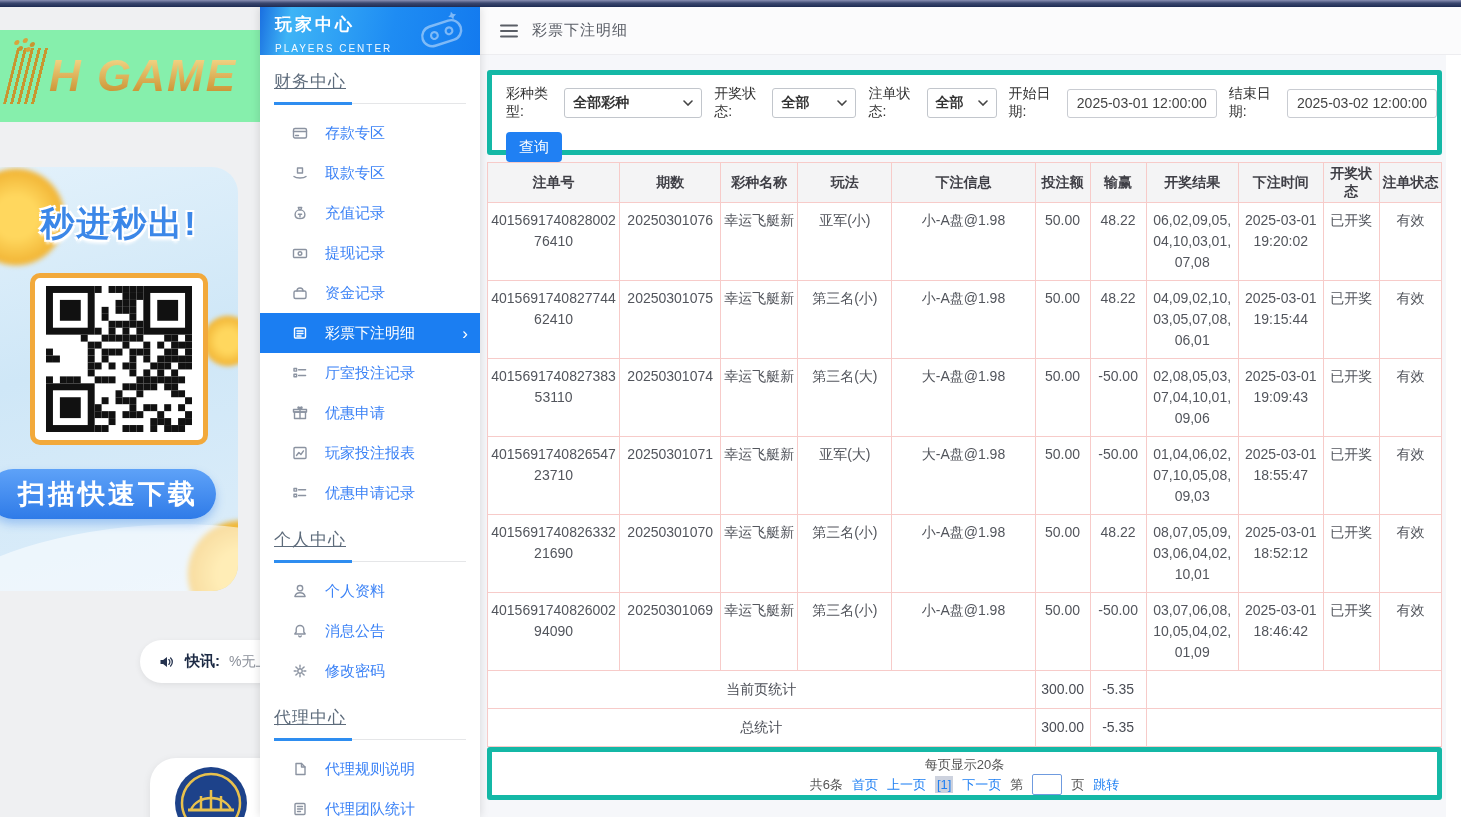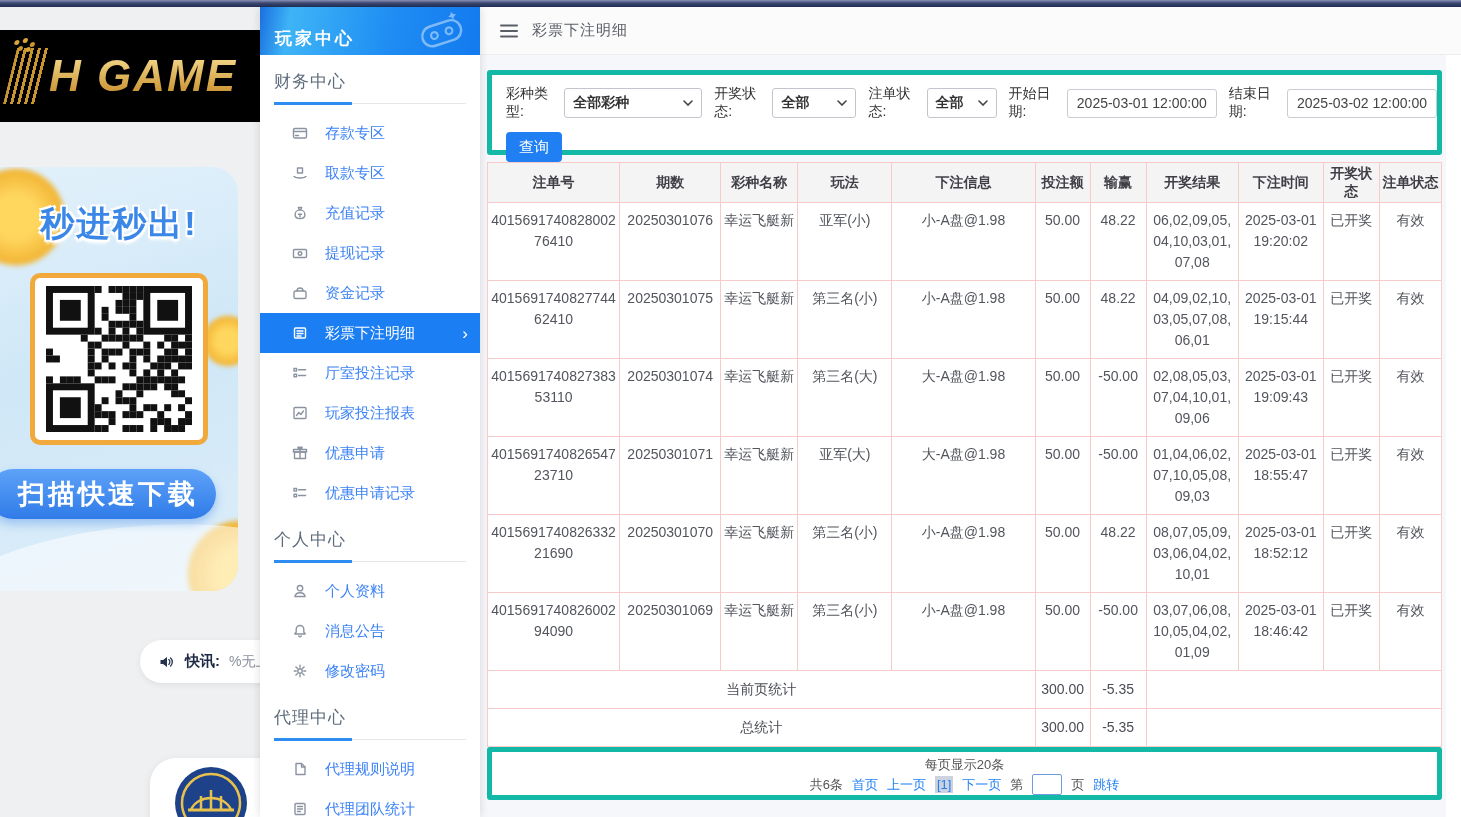--- a/index.html
+++ b/index.html
@@ -7,21 +7,21 @@
   body {
     position: relative; overflow: hidden;
     background:#eef0f2;
     font-family:"Liberation Sans","DejaVu Sans",sans-serif;
   }
   
   .top-strip{position:absolute;left:0;top:0;width:1461px;height:7px;z-index:30;
     background:linear-gradient(180deg,#8a90b4 0%,#3a476f 45%,#1e2b53 100%);}
   
   .left-region{position:absolute;left:0;top:7px;width:260px;bottom:0;background:#eff0f2;z-index:1;}
-  .logo-banner{position:absolute;left:0;top:23px;width:260px;height:92px;background:#000000;
+  .logo-banner{position:absolute;left:0;top:23px;width:260px;height:92px;background:#86efac;
     display:flex;align-items:center;padding-left:10px;overflow:hidden;}
   .logo{display:flex;align-items:center;gap:7px;}
   .logo-bars{width:32px;height:56px;transform:skewX(-14deg);
     background:repeating-linear-gradient(90deg,#c9952f 0 3px,transparent 3px 7px);position:relative;}
   .logo-bars::before{content:'';position:absolute;left:-4px;top:-8px;width:5px;height:5px;border-radius:50%;
     background:#d8a43c;box-shadow:8px -2px 0 #d8a43c,16px 2px 0 #c9952f,5px 6px 0 #c9952f,13px 7px 0 #d8a43c;}
   .logo-text{font-size:44px;font-weight:bold;font-style:italic;letter-spacing:2px;white-space:nowrap;
     background:linear-gradient(180deg,#f4d98b 10%,#c78e2c 90%);
     -webkit-background-clip:text;background-clip:text;color:transparent;-webkit-text-fill-color:transparent;}
   
@@ -47,25 +47,25 @@
   .ticker .t-label{font-size:15px;font-weight:bold;color:#1d2b45;}
   .ticker .t-text{font-size:14px;color:#8a8f99;}
   
   .bottom-card{position:absolute;left:150px;top:751px;width:330px;height:90px;background:#fff;
     border-radius:26px;box-shadow:0 2px 8px rgba(0,0,0,.08);display:flex;align-items:center;gap:22px;padding-left:24px;}
   .team-letter{font-size:23px;font-weight:bold;color:#17233f;}
   
   .sidebar{position:absolute;left:260px;top:7px;width:220px;bottom:0;background:#fff;z-index:10;
     box-shadow:0 0 9px rgba(0,0,0,.14);}
   .sb-header{height:48px;background:linear-gradient(100deg,#1a6fe0 0%,#3eb4f6 14%,#1e8cf3 60%,#137aef 100%);
-    position:relative;color:#fff;padding:20px 0 0 15px;overflow:hidden;}
+    position:relative;color:#fff;padding:6px 0 0 15px;overflow:hidden;}
   .sb-title{font-size:17px;font-weight:bold;letter-spacing:3px;}
   .sb-sub{font-size:10px;letter-spacing:2px;opacity:.95;margin-top:7px;}
   .gamepad{position:absolute;right:16px;top:5px;opacity:.55;transform:rotate(-18deg);}
-  .section-title{font-size:17px;color:#5d6b7b;padding:15px 8px 0 14px;letter-spacing:1px;}
+  .section-title{font-size:17px;color:#5d6b7b;padding:15px 8px 0 14px;letter-spacing:1px;text-decoration:underline;}
   .section-line{position:relative;height:1px;background:#e5e6e8;margin:10px 14px 9px 14px;}
   .section-line::after{content:'';position:absolute;left:0;top:-1px;width:78px;height:3px;background:#2e8df0;}
   .mi{height:40px;display:flex;align-items:center;gap:17px;padding:0 12px 0 32px;font-size:15px;color:#3b82f6;cursor:pointer;}
   .mi svg{flex:none;}
   .mi.active{background:#1b7ef2;color:#fff;}
   .mi.active svg *{stroke:#fff;}
   .mi .chev{margin-left:auto;font-size:17px;color:#fff;line-height:1;}
   
   .main{position:absolute;left:480px;top:7px;right:0;bottom:0;background:#f6f7fa;z-index:5;}
   .topbar{position:absolute;left:0;top:0;right:0;height:48px;background:#fbfbfc;border-bottom:1px solid #ededf0;
@@ -356,32 +356,32 @@
       <div class="mi">
         <svg width="16" height="16" viewBox="0 0 16 16" style="fill:none;stroke:#8b93a1;stroke-width:1.4;stroke-linecap:round;stroke-linejoin:round">
           <rect x="2" y="3.5" width="2.6" height="2.6"></rect>
           <rect x="2" y="9.2" width="2.6" height="2.6"></rect>
           <path d="M6.6 4.8h7M6.6 10.5h7"></path>
         </svg>
         <span>厅室投注记录</span>
       </div>
       <div class="mi">
         <svg width="16" height="16" viewBox="0 0 16 16" style="fill:none;stroke:#8b93a1;stroke-width:1.4;stroke-linecap:round;stroke-linejoin:round">
-          <rect x="2" y="2.5" width="12" height="11" rx="1"></rect>
-          <path d="M4.5 10.5l2.4-3 2 2 2.6-3.6"></path>
-        </svg>
-        <span>玩家投注报表</span>
-      </div>
-      <div class="mi">
-        <svg width="16" height="16" viewBox="0 0 16 16" style="fill:none;stroke:#8b93a1;stroke-width:1.4;stroke-linecap:round;stroke-linejoin:round">
           <rect x="2.5" y="7" width="11" height="6.5"></rect>
           <rect x="1.5" y="4.5" width="13" height="2.5"></rect>
           <path d="M8 4.5v9M8 4.3C6.2 4.3 5.2 2 6.7 2 7.8 2 8 4.3 8 4.3zM8 4.3C9.8 4.3 10.8 2 9.3 2 8.2 2 8 4.3 8 4.3z"></path>
         </svg>
         <span>优惠申请</span>
+      </div>
+      <div class="mi">
+        <svg width="16" height="16" viewBox="0 0 16 16" style="fill:none;stroke:#8b93a1;stroke-width:1.4;stroke-linecap:round;stroke-linejoin:round">
+          <rect x="2" y="2.5" width="12" height="11" rx="1"></rect>
+          <path d="M4.5 10.5l2.4-3 2 2 2.6-3.6"></path>
+        </svg>
+        <span>玩家投注报表</span>
       </div>
       <div class="mi">
         <svg width="16" height="16" viewBox="0 0 16 16" style="fill:none;stroke:#8b93a1;stroke-width:1.4;stroke-linecap:round;stroke-linejoin:round">
           <rect x="2" y="3.5" width="2.6" height="2.6"></rect>
           <rect x="2" y="9.2" width="2.6" height="2.6"></rect>
           <path d="M6.6 4.8h7M6.6 10.5h7"></path>
         </svg>
         <span>优惠申请记录</span>
       </div>
       <div class="section-title">个人中心</div>

